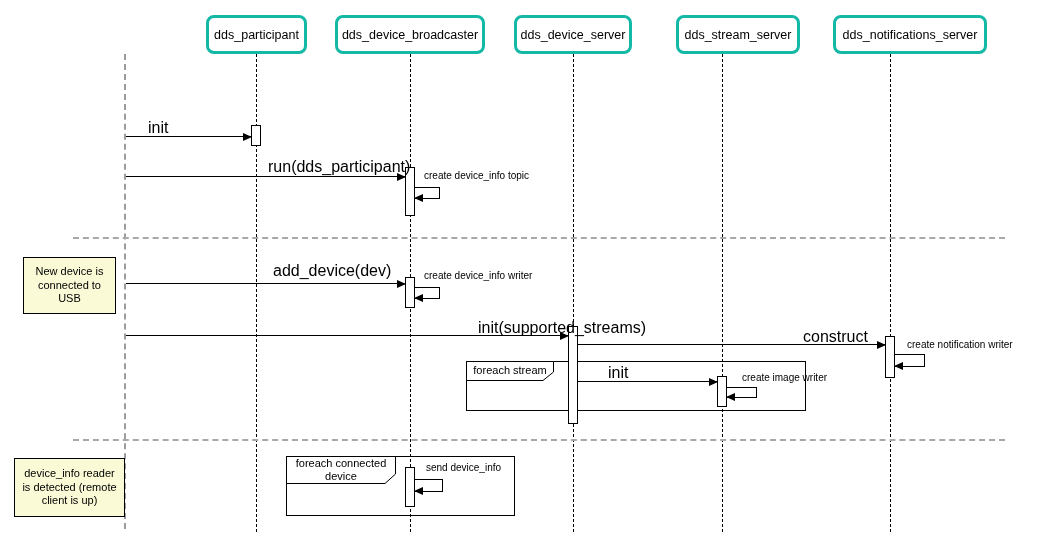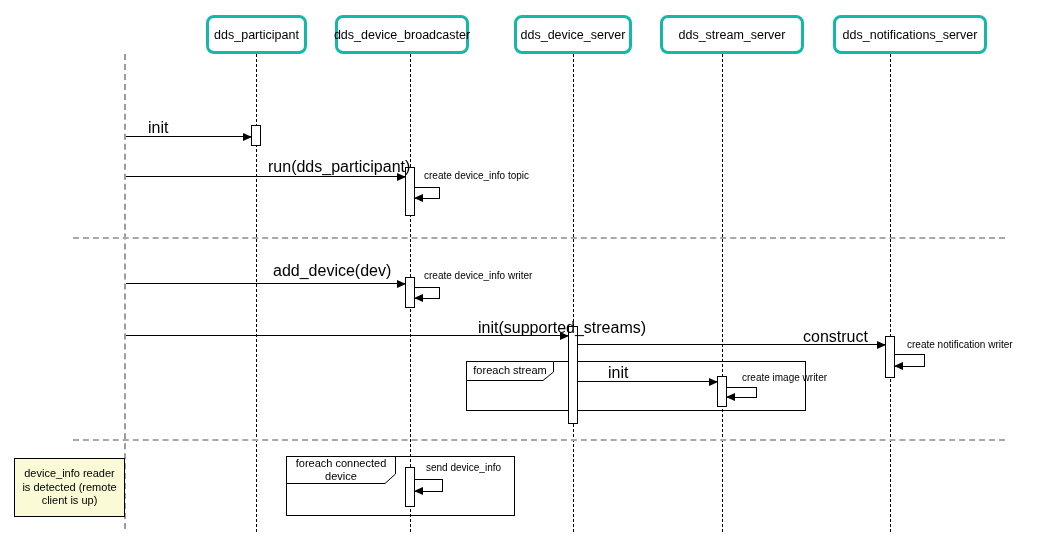--- a/index.html
+++ b/index.html
@@ -83,28 +83,31 @@
 
   <div class="loopbox" style="left:286px; top:456px; width:229px; height:60px;"></div>
   <div class="loop-label" style="left:286px; top:456px; width:110px; height:28px;">
     <svg width="110" height="28" viewBox="0 0 110 28">
       <polygon points="0.5,0.5 109.5,0.5 109.5,18 99,27.5 0.5,27.5" fill="#ffffff" stroke="#000000" stroke-width="1"></polygon>
     </svg>
     <div class="loop-text">foreach connected
 device</div>
   </div>
 
+  <div class="note" style="left:23px; top:257px; width:93px; height:57px;">New device is
+connected to
+USB</div>
   <div class="note" style="left:14px; top:458px; width:111px; height:59px;">device_info reader
 is detected (remote
 client is up)</div>
 
   <div class="pbox" style="left:206px; width:101px;">dds_participant</div>
-  <div class="pbox" style="left:335px; width:134px;">dds_device_broadcaster</div>
+  <div class="pbox" style="left:335px; width:150px;">dds_device_broadcaster</div>
   <div class="pbox" style="left:514px; width:118px;">dds_device_server</div>
-  <div class="pbox" style="left:660px; width:144px;">dds_stream_server</div>
+  <div class="pbox" style="left:676px; width:124px;">dds_stream_server</div>
   <div class="pbox" style="left:833px; width:154px;">dds_notifications_server</div>
 
   <div class="act" style="left:251px; top:125px; height:21px;"></div>
   <div class="act" style="left:405px; top:167px; height:49px;"></div>
   <div class="act" style="left:405px; top:277px; height:31px;"></div>
   <div class="act" style="left:568px; top:326px; height:98px;"></div>
   <div class="act" style="left:885px; top:336px; height:42px;"></div>
   <div class="act" style="left:717px; top:376px; height:31px;"></div>
   <div class="act" style="left:405px; top:467px; height:40px;"></div>
 

